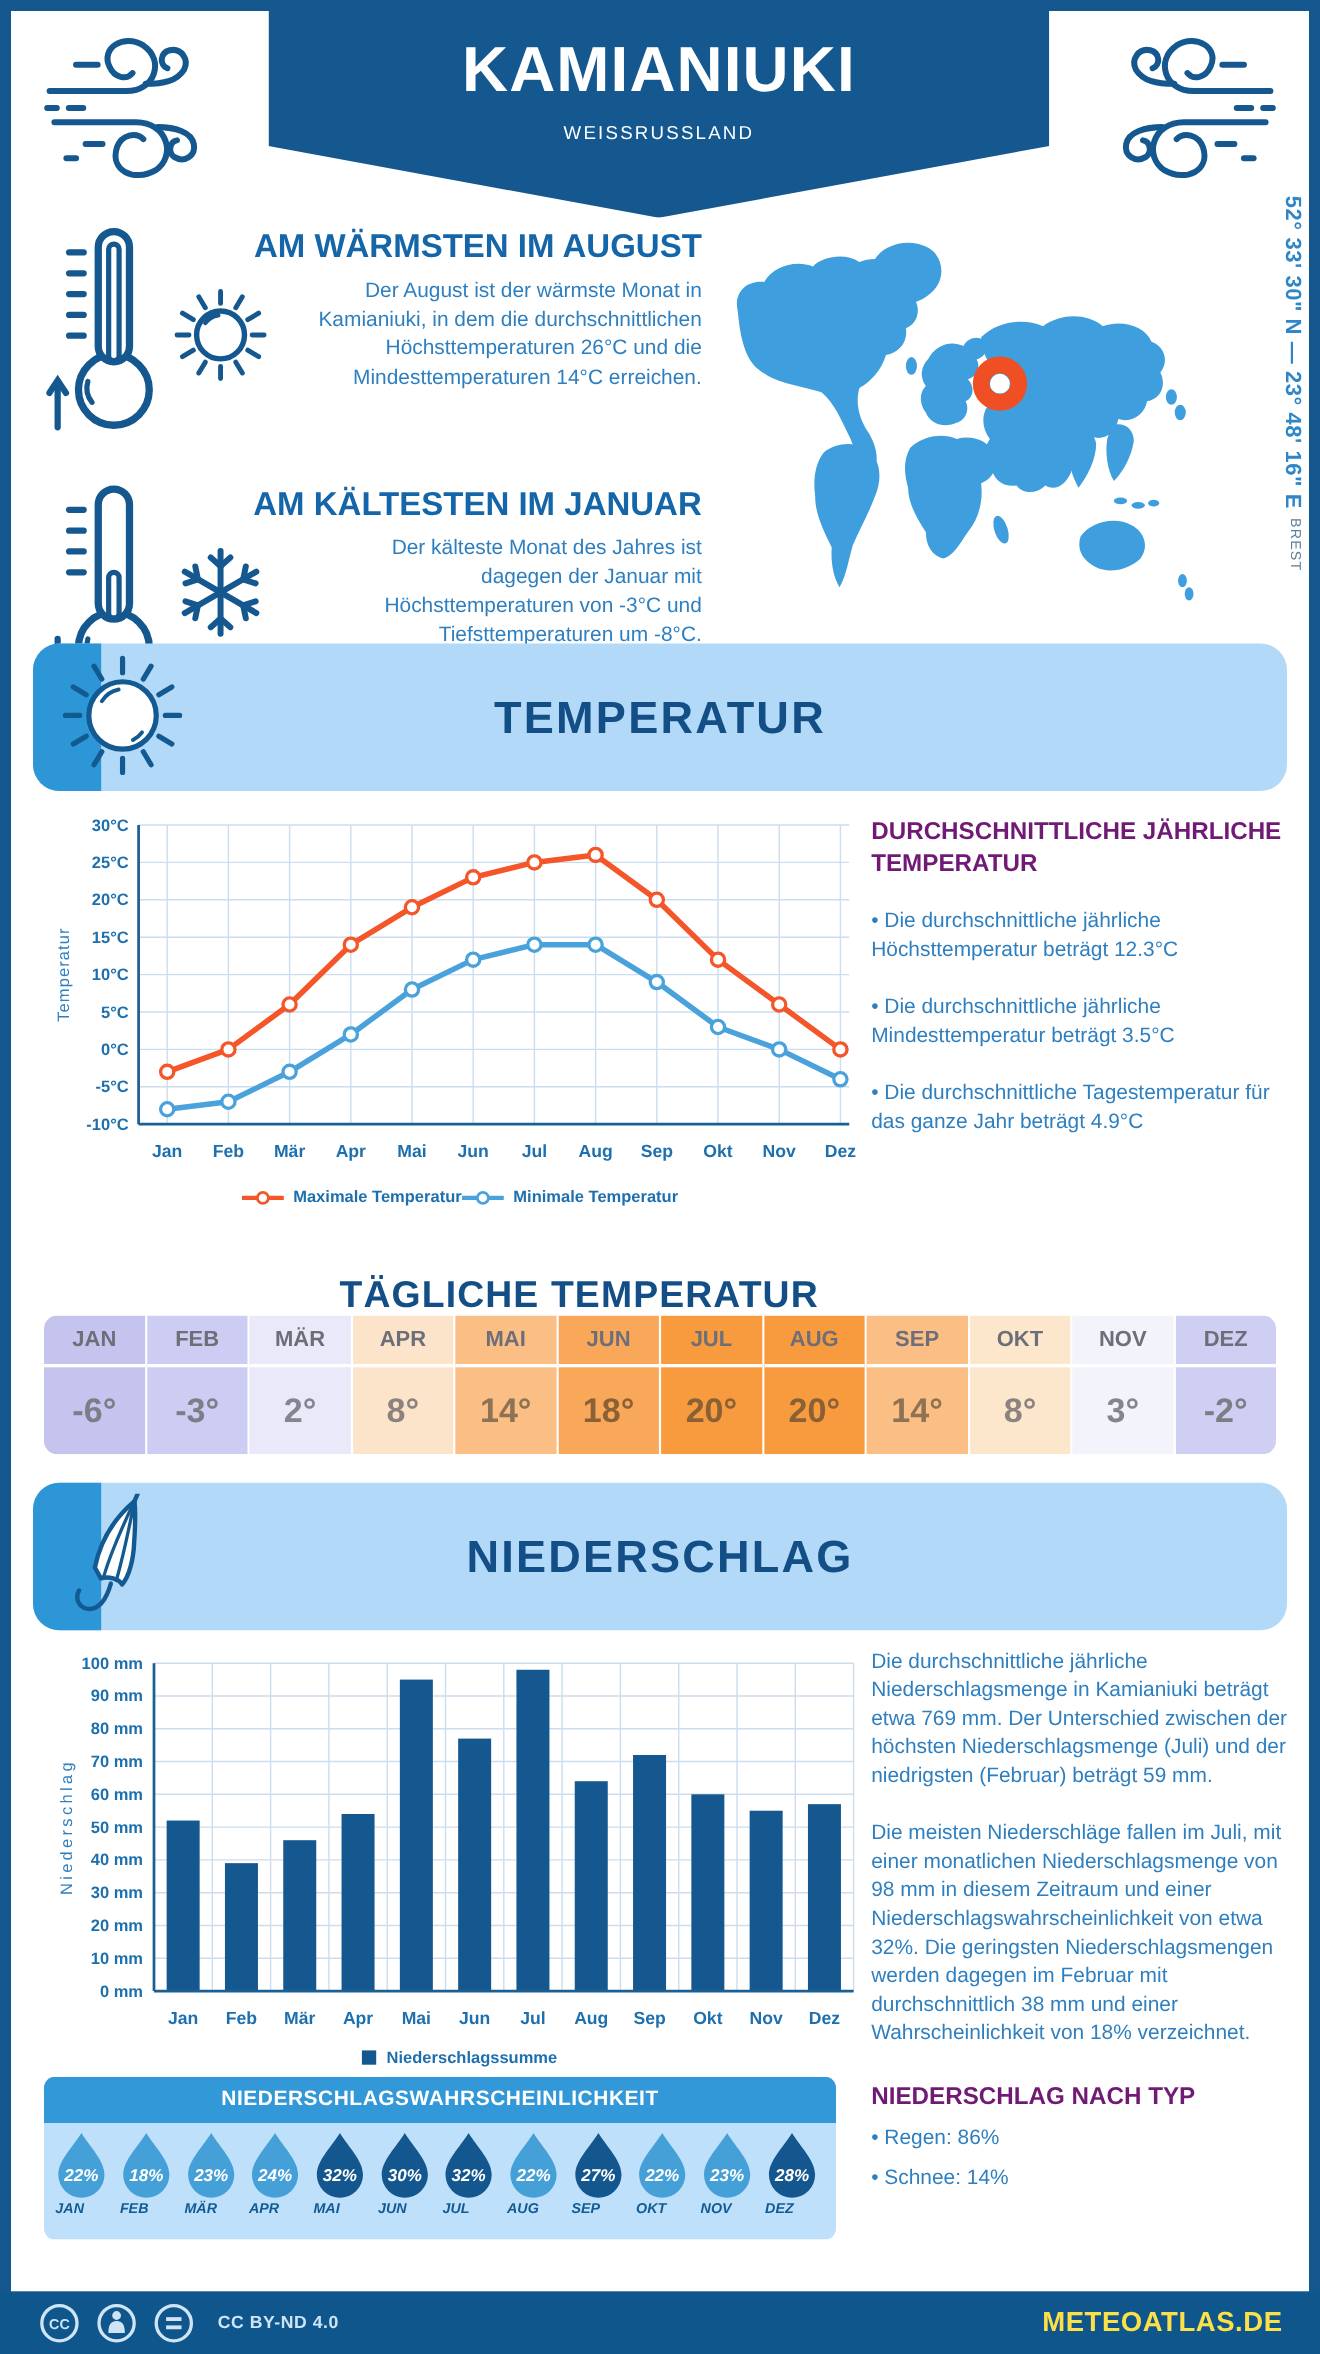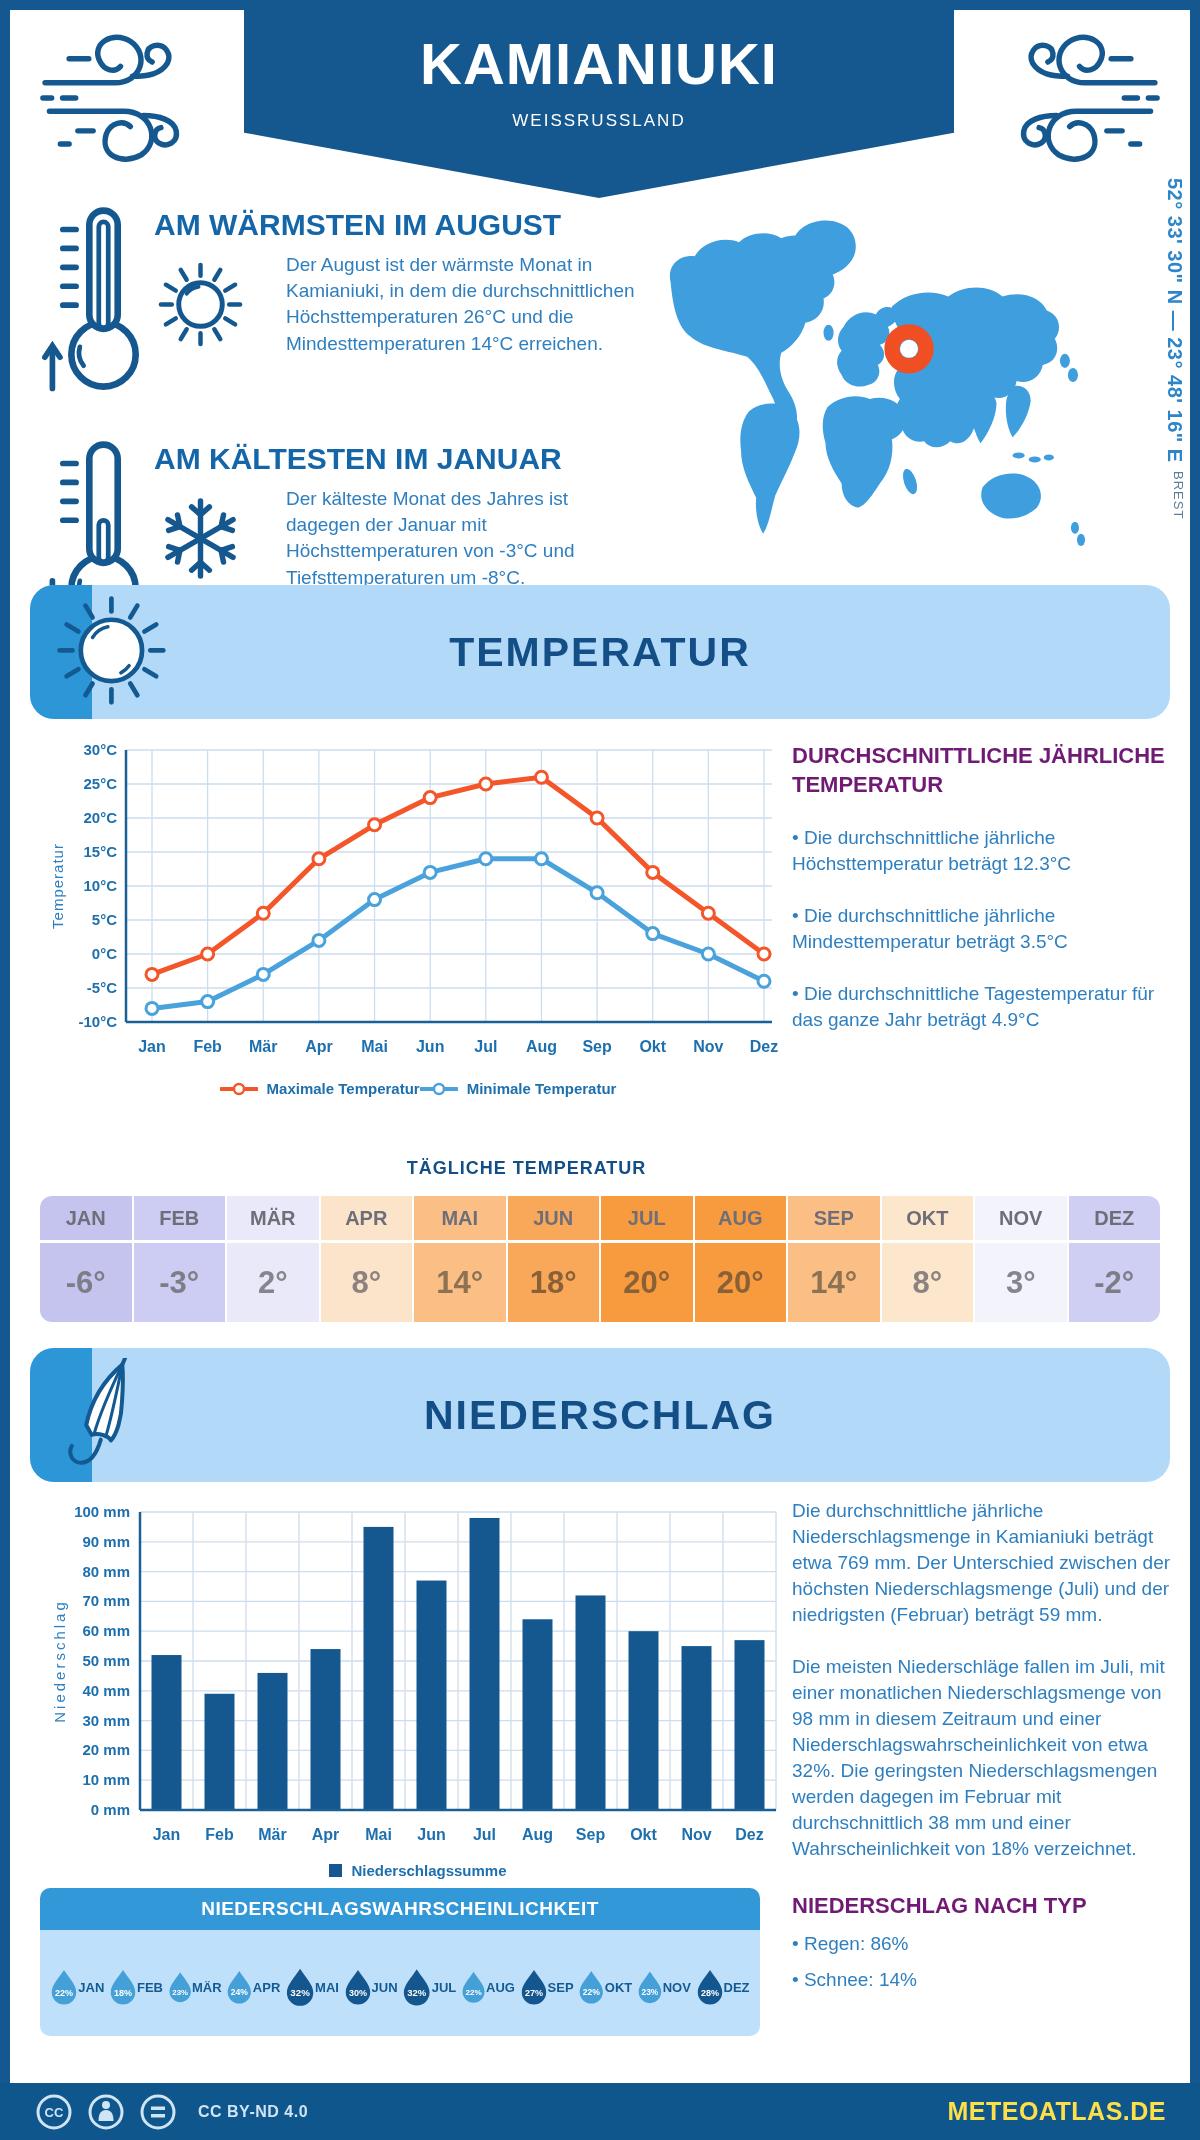--- a/index.html
+++ b/index.html
@@ -16,21 +16,21 @@
   .header-title{padding-top:30px;font-size:58px;font-weight:700;letter-spacing:1px;}
   .header-subtitle{margin-top:14px;font-size:17px;letter-spacing:2px;}
   .wind{position:absolute;top:26px;width:158px;height:142px;}
   .wind-left{left:36px;}
   .wind-right{right:36px;transform:scaleX(-1);}
 
   
   .intro{position:absolute;left:42px;top:200px;width:600px;}
   .intro-row{display:flex;margin-bottom:34px;}
   .therm{flex-shrink:0;width:106px;height:200px;}
-  .intro-content{margin-left:6px;}
+  .intro-content{margin-left:6px;text-align:right;}
   .intro-heading{margin:8px 0 10px 0;font-size:30px;font-weight:700;color:#1566a8;}
   .intro-body{display:flex;gap:22px;}
   .side-ic{flex-shrink:0;width:94px;height:94px;margin:6px 16px 0 0;}
   .intro-text{margin:0;width:352px;font-size:19px;line-height:1.38;color:#2e7fc0;}
 
   .map-wrap{position:absolute;left:664px;top:210px;width:484px;height:352px;}
   .geo{position:absolute;right:14px;top:178px;writing-mode:vertical-rl;display:flex;gap:6px;}
   .geo-coords{font-size:20px;font-weight:700;color:#2e86c8;letter-spacing:.5px;}
   .geo-city{font-size:13px;color:#5b7e99;letter-spacing:1px;padding-top:2px;}
 
@@ -52,35 +52,35 @@
   
   .panel{position:absolute;left:792px;width:380px;color:#2e7fc0;}
   #annual-panel{top:742px;} #precip-panel{top:1498px;}
   .panel h3{margin:0;font-size:22px;font-weight:700;color:#701a75;line-height:1.3;}
   .panel p{margin:26px 0 0 0;font-size:19px;line-height:1.37;}
   .panel .bullet{margin:10px 0 0 0;}
   #precip-panel h3{margin-top:30px;}
 
   
   .daily-title{position:absolute;left:0;top:1158px;width:1053px;text-align:center;
-    font-size:18px;font-weight:700;letter-spacing:1px;color:#134f86;}
+    font-size:34px;font-weight:700;letter-spacing:1px;color:#134f86;}
   .daily-table{position:absolute;left:40px;top:1196px;width:1120px;height:126px;display:flex;
     border-radius:12px;overflow:hidden;}
   .daily-col{flex:1;display:flex;flex-direction:column;border-right:2px solid #fff;}
   .daily-col:last-child{border-right:none;}
   .daily-head{height:44px;display:flex;align-items:center;justify-content:center;
     font-size:20px;font-weight:700;border-bottom:3px solid #fff;}
   .daily-val{flex:1;display:flex;align-items:center;justify-content:center;font-size:31px;font-weight:700;}
 
   
   .prob{position:absolute;left:40px;top:1888px;width:720px;height:148px;border-radius:10px;overflow:hidden;}
   .prob-head{height:42px;background:#3398d8;color:#fff;display:flex;align-items:center;justify-content:center;
     font-size:19px;font-weight:700;letter-spacing:.5px;}
   .prob-body{height:106px;background:#bfe0fb;display:flex;justify-content:space-around;padding:0 8px;}
-  .drop-col{width:54px;display:flex;flex-direction:row;align-items:center;padding-top:7px;}
+  .drop-col{width:54px;display:flex;flex-direction:column;padding-top:7px;font-style:italic;}
   .drop-month{margin-top:1px;font-size:13px;font-weight:700;color:#135a92;}
 
   
   .footer{position:absolute;left:0;top:2083px;width:1200px;height:57px;background:#0f568c;
     display:flex;align-items:center;padding:0 34px;box-sizing:border-box;gap:12px;}
   .cc-label{margin-left:8px;font-size:16px;font-weight:700;color:#cfe4f5;letter-spacing:.5px;}
   .site{margin-left:auto;font-size:25px;font-weight:700;color:#fde047;letter-spacing:.5px;}
 
   svg{display:block;}
 </style>

